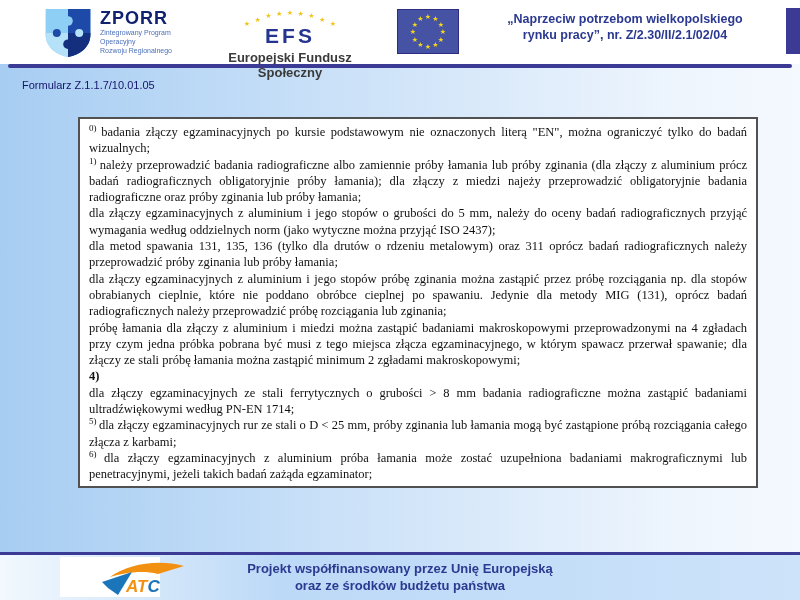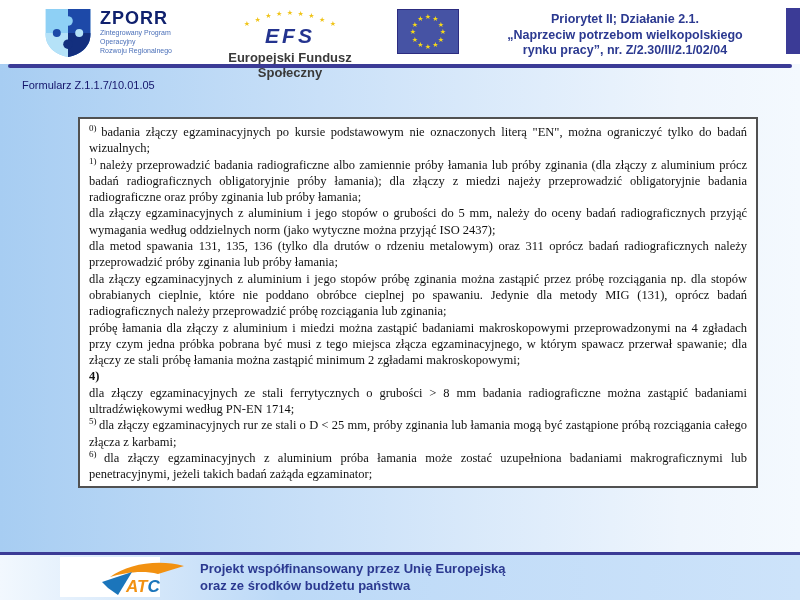--- a/index.html
+++ b/index.html
@@ -22,21 +22,21 @@
   .zporr-text { margin-left:8px; padding-top:2px; }
   .zporr-name { font-size:18px; font-weight:800; letter-spacing:1px; color:#10216e; line-height:20px; }
   .zporr-sub div { font-size:7px; color:#4a6fb8; line-height:9px; }
 
   
   .efs { position:absolute; left:225px; top:6px; width:130px; height:56px; }
   .efs-stars { position:absolute; left:10px; top:2px; width:110px; height:22px; }
   .efs-star { position:absolute; font-size:7px; color:#f0c419; transform:translate(-50%,-50%); }
   .efs-name {
     position:absolute; left:0; top:18px; width:130px; text-align:center;
-    font-size:21px; font-weight:bold; font-style:italic; letter-spacing:3px; color:#24348f;
+    font-size:21px; font-weight:bold; letter-spacing:3px; color:#24348f;
   }
   .efs-sub { position:absolute; left:0; top:44px; width:130px; text-align:center; font-size:13px; color:#3a3a3a;font-weight:bold; }
 
   
   .eu-flag {
     position:absolute; left:397px; top:9px; width:62px; height:45px;
     background:#4653a4; border:1px solid #2c2c80;
   }
   .eu-flag .star { position:absolute; font-size:7px; color:#f7d917; transform:translate(-50%,-50%); }
 
@@ -62,21 +62,21 @@
   .content-box sup { font-size:9px; line-height:0; }
 
   
   .footer-rule { position:absolute; left:0; top:552px; width:800px; height:3px; background:#3b3b96; }
   .footer {
     position:absolute; left:0; top:555px; width:800px; height:45px;
     background:linear-gradient(to right, #f2f8fe 0%, #bcd9f7 35%, #cde3fa 100%);
   }
   .atc-logo { position:absolute; left:60px; top:2px; width:100px; height:40px; background:#ffffff;padding-left:36px; }
   .footer-text {
-    position:absolute; left:200px; top:5px; width:400px; text-align:left;
+    position:absolute; left:200px; top:5px; width:400px; text-align:center;
     font-size:13px; font-weight:bold; color:#2b3990; line-height:17px;
   }
 </style>
 </head>
 <body>
 
 <div class="page">
 
   <div class="header">
 
@@ -126,21 +126,20 @@
         <span class="star" style="left: 37.5px; top: 34.9904px;">★</span>
         <span class="star" style="left: 30px; top: 37px;">★</span>
         <span class="star" style="left: 22.5px; top: 34.9904px;">★</span>
         <span class="star" style="left: 17.0096px; top: 29.5px;">★</span>
         <span class="star" style="left: 15px; top: 22px;">★</span>
         <span class="star" style="left: 17.0096px; top: 14.5px;">★</span>
         <span class="star" style="left: 22.5px; top: 9.00962px;">★</span>
       </div>
 
     <div class="project-title">
-      <div>Priorytet II; Działanie 2.1.</div>
       <div>„Naprzeciw potrzebom wielkopolskiego</div>
       <div>rynku pracy”, nr. Z/2.30/II/2.1/02/04</div>
     </div>
 
     <div class="corner-bar"></div>
   </div>
 
   <div class="header-rule"></div>
 
   <div class="form-label">Formularz Z.1.1.7/10.01.05</div>

